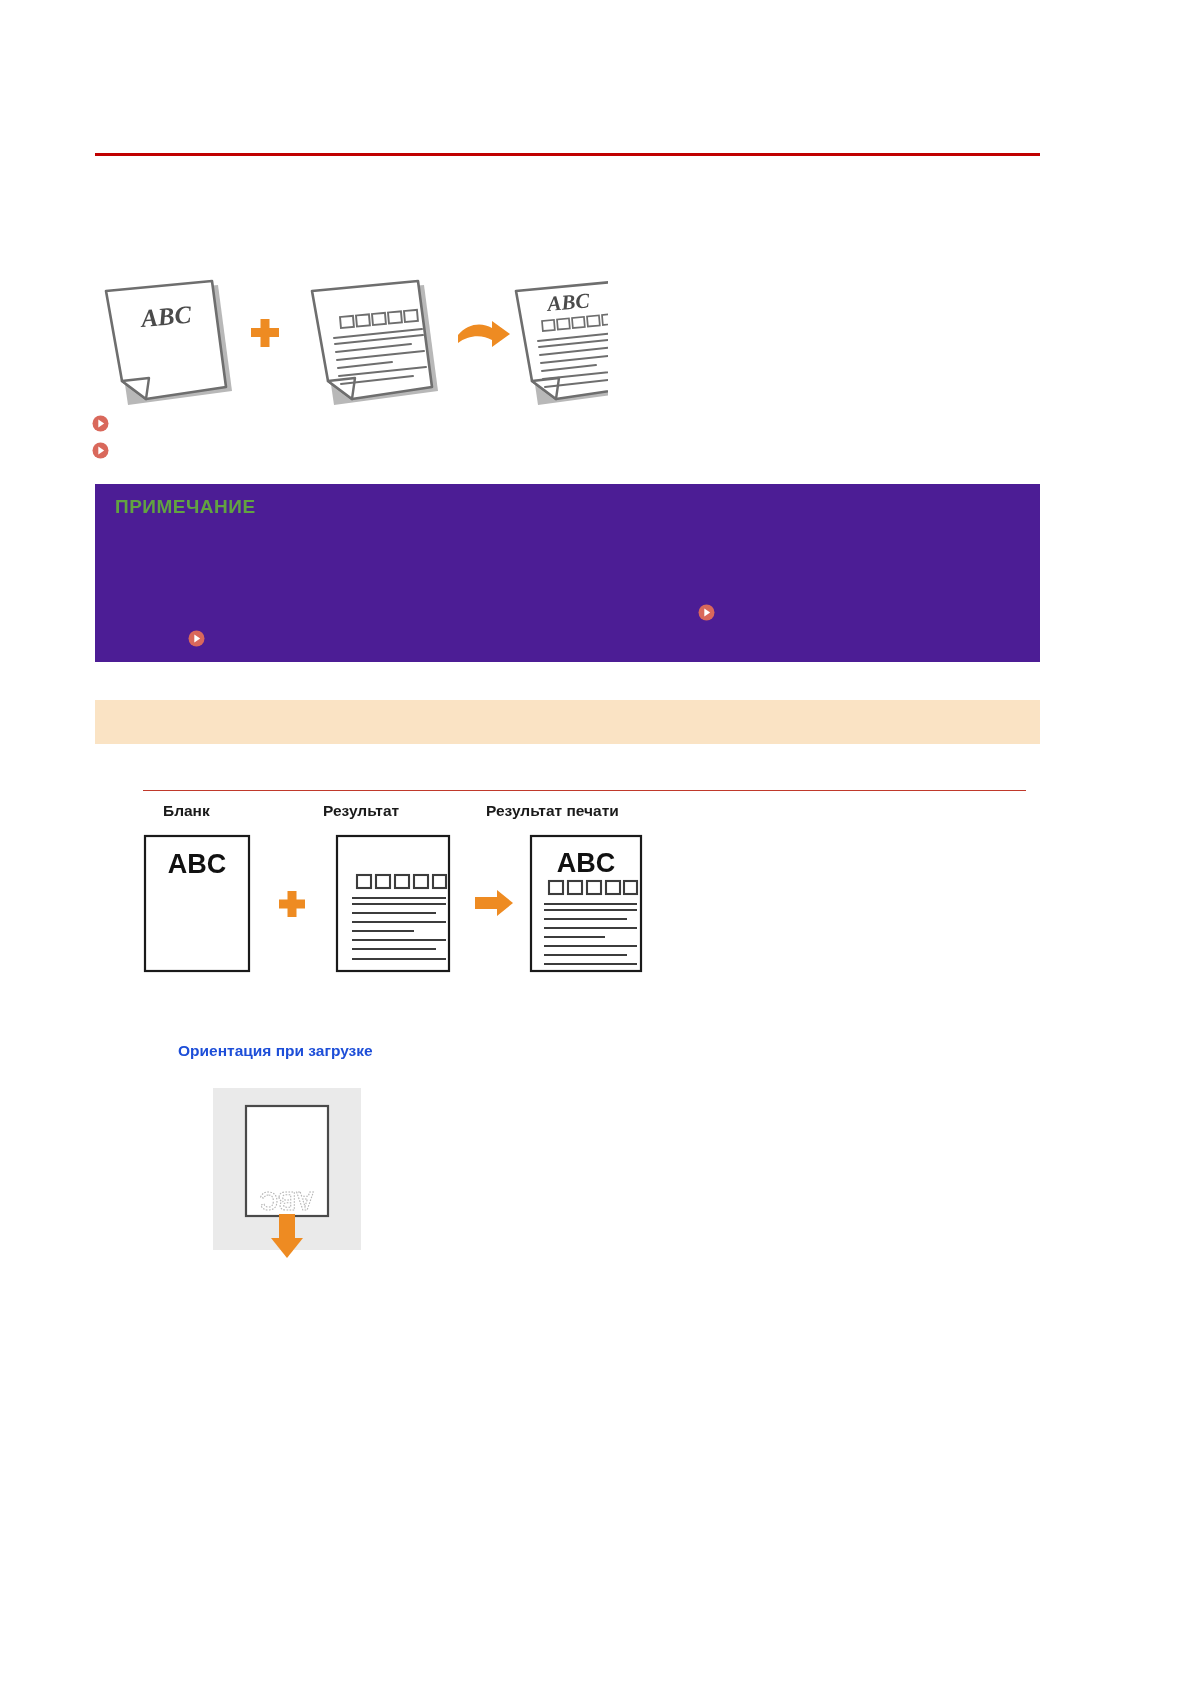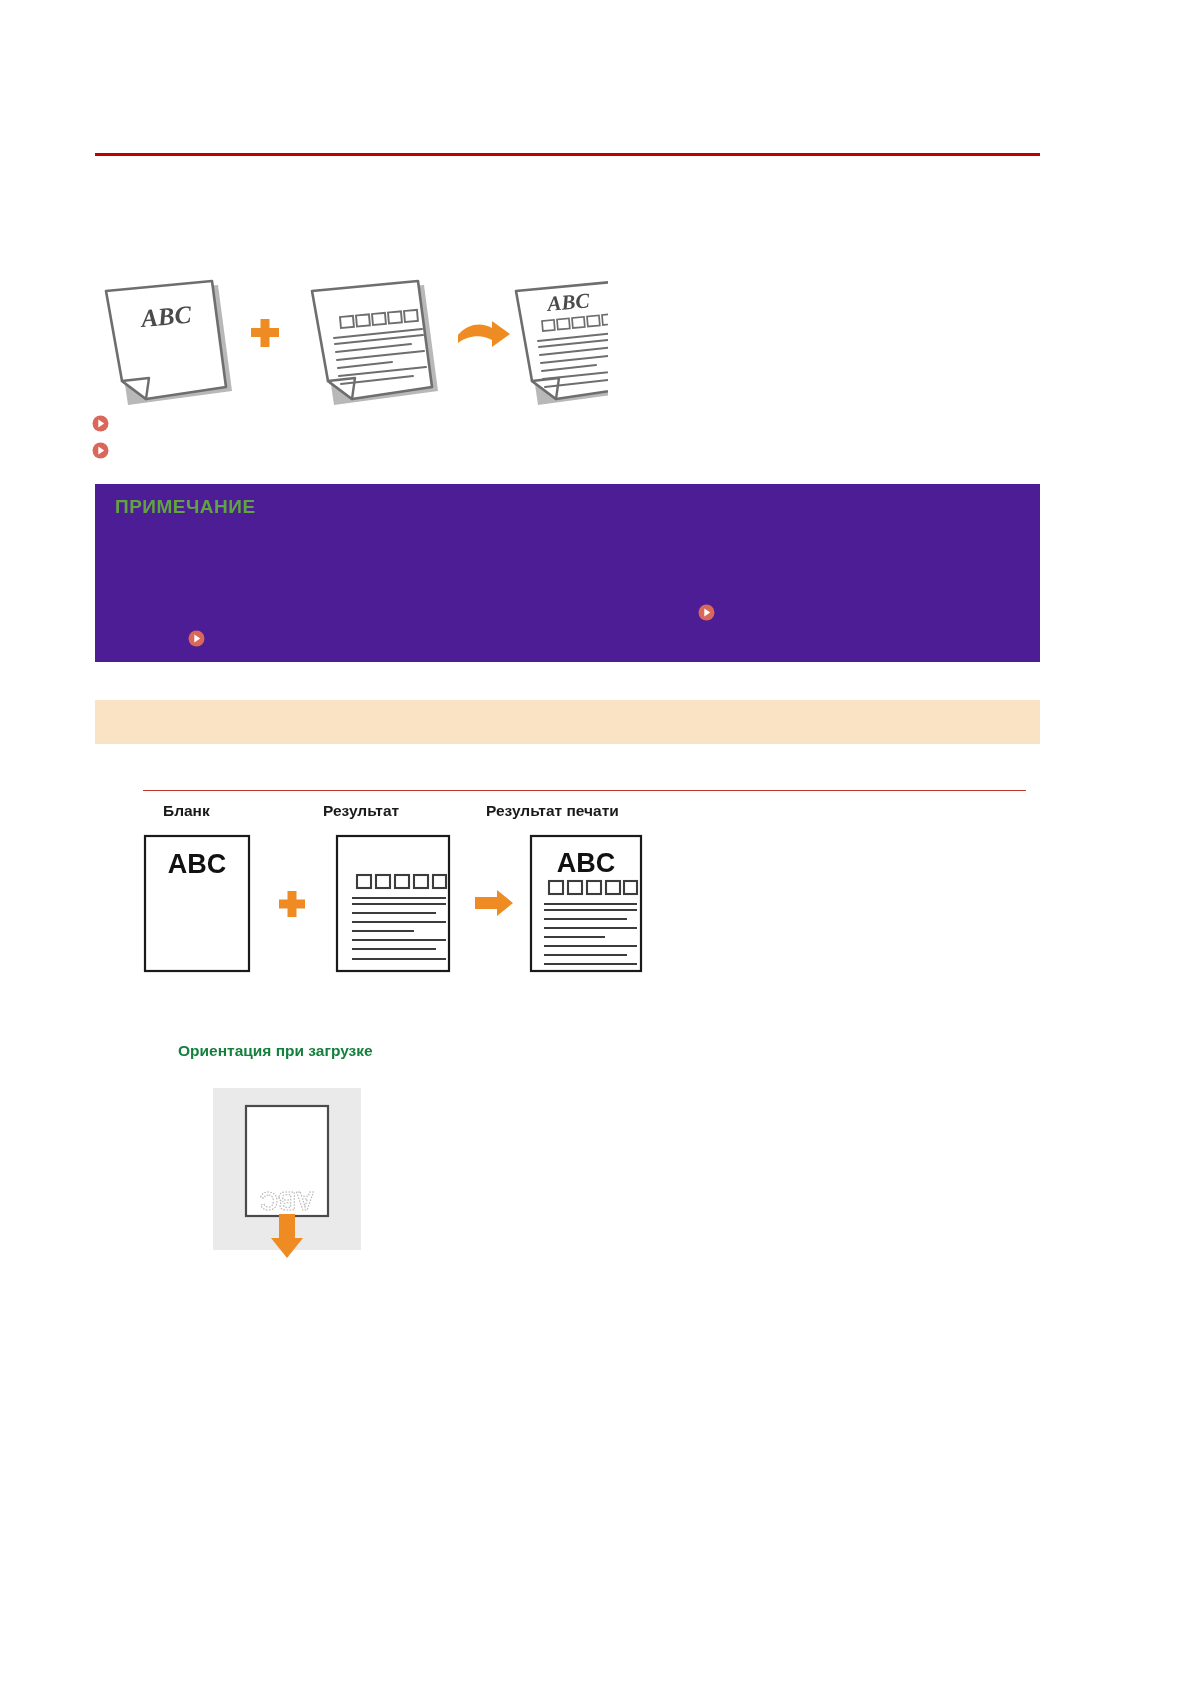--- a/index.html
+++ b/index.html
@@ -132,21 +132,21 @@
     top: 1042px;
     width: 340px;
     height: 230px;
   }
   .orient-label {
     position: absolute;
     left: 0;
     top: 0;
     font-size: 15.5px;
     font-weight: bold;
-    color: #15803d;
+    color: #1d4ed8;
     white-space: nowrap;
   }
   .orient-fig {
     position: absolute;
     left: 35px;
     top: 46px;
     width: 148px;
     height: 172px;
   }
 </style>

